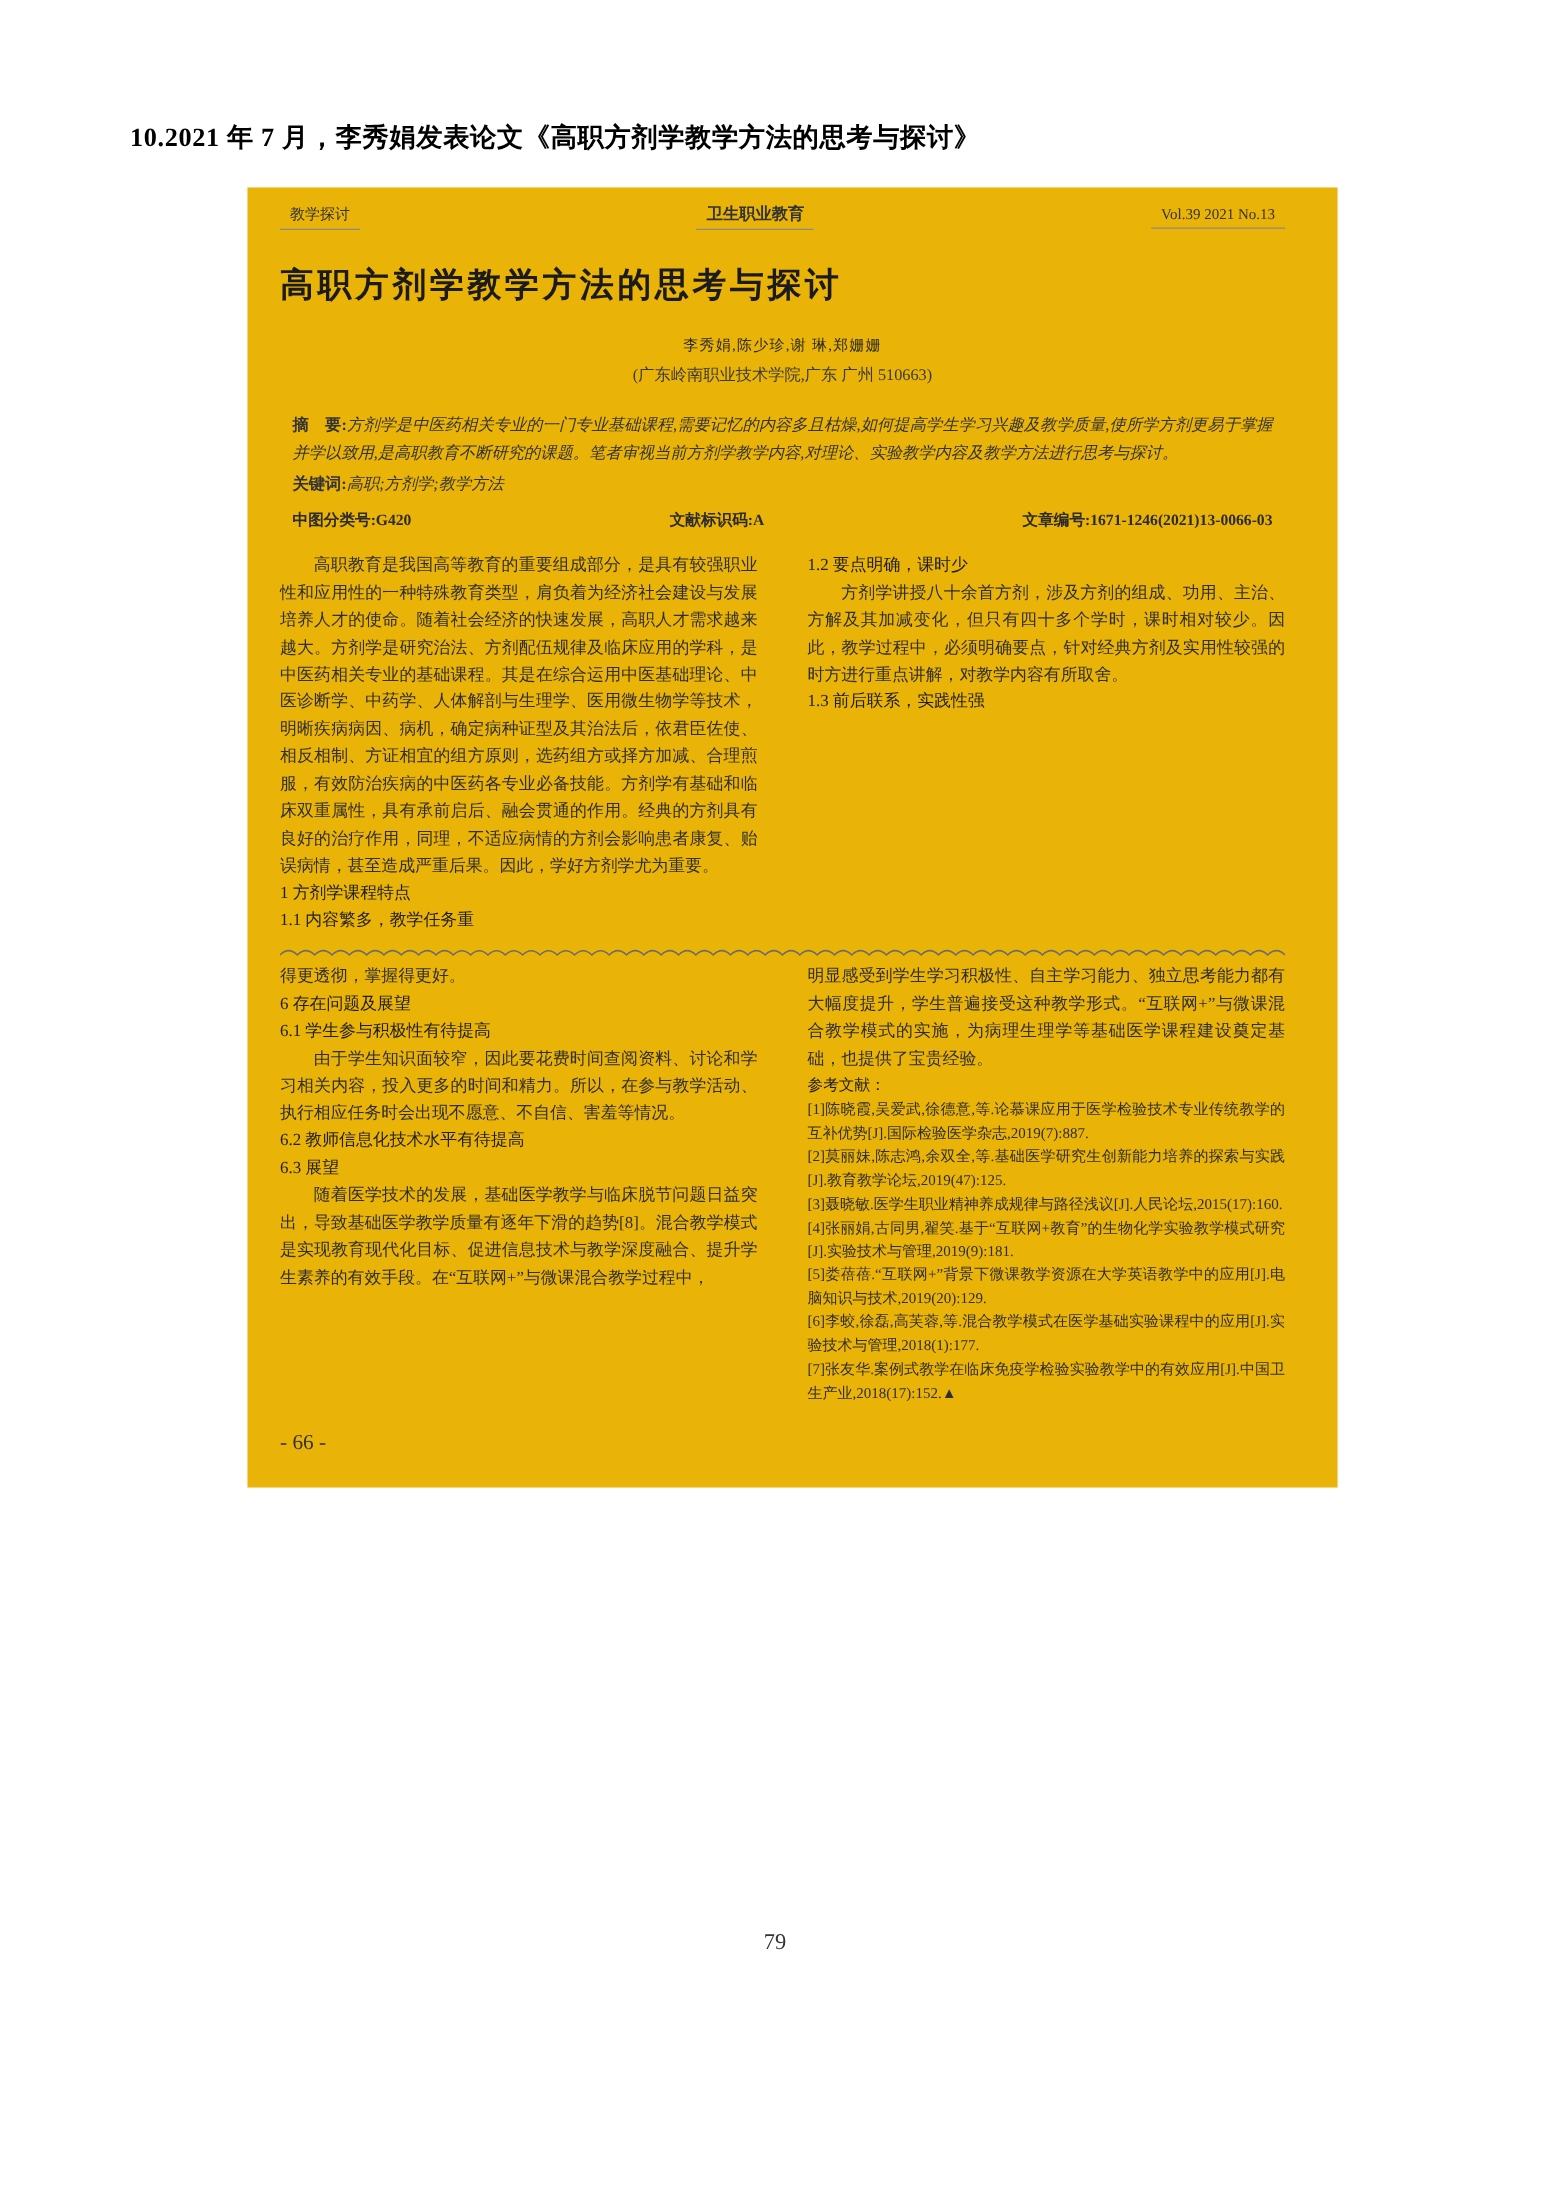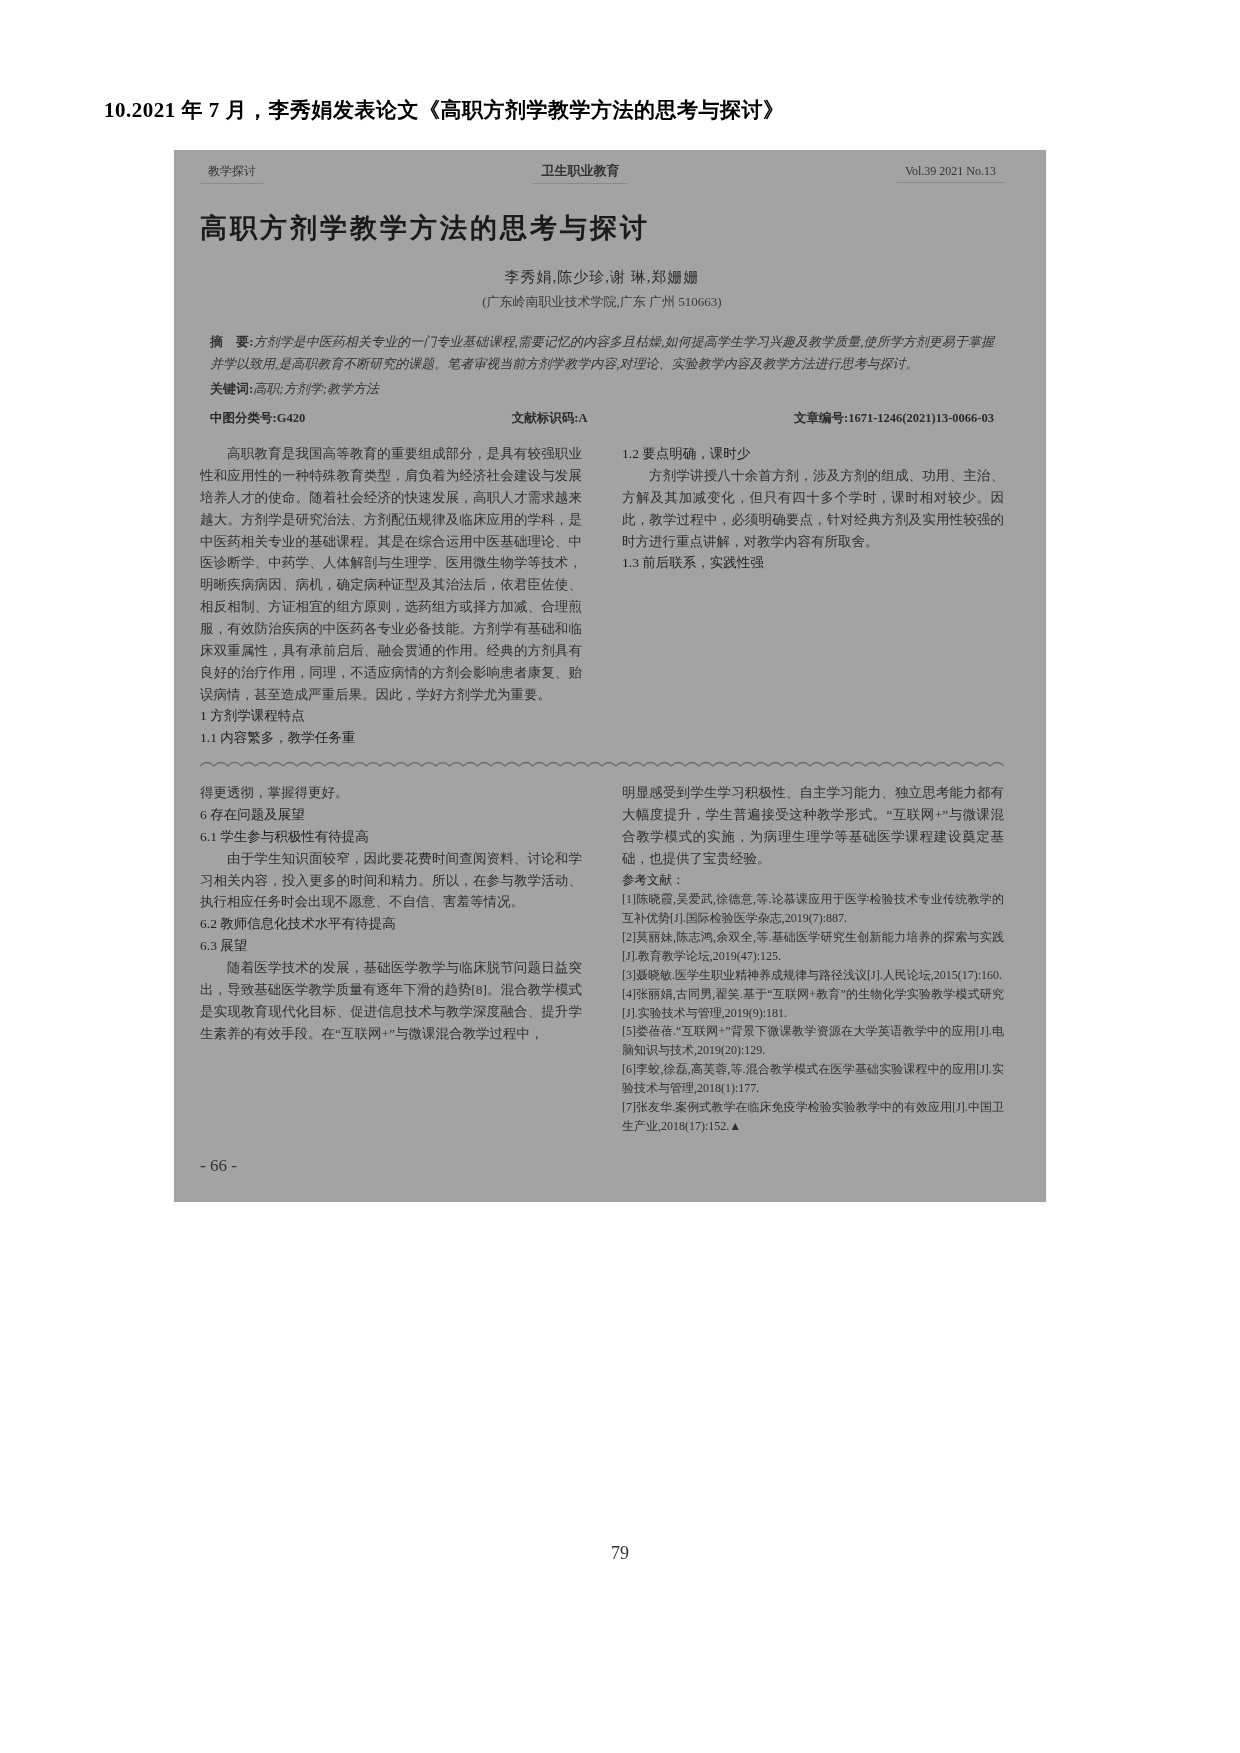--- a/index.html
+++ b/index.html
@@ -8,36 +8,36 @@
     width: 1240px; height: 1753px; position: relative;
     font-family: "Liberation Serif", "DejaVu Serif", serif;
     color: #222;
   }
   .doc-heading {
     position: absolute; left: 104px; top: 96px;
     font-size: 21px; font-weight: bold; color: #000;
     letter-spacing: 0.5px;
   }
   .scan {
-    position: absolute; left: 174px; top: 150px; width: 872px;
-    background: #a3a3a3; color: #2e2e2e;
+    position: absolute; left: 198px; top: 150px; width: 872px;
+    background: #eab308; color: #2e2e2e;
     padding: 12px 42px 26px 26px;
     box-shadow: 0 0 0 1px rgba(0,0,0,0.02);
   }
   .scan-header {
     display: flex; justify-content: space-between; align-items: baseline;
     font-size: 12px; color: #333;
   }
   .hdr { border-bottom: 1px solid #8a8a8a; padding: 0 8px 3px; }
   .hdr-center { font-weight: bold; font-size: 13px; }
   .paper-title {
     margin-top: 26px; text-align: left;
     font-size: 27px; font-weight: bold; letter-spacing: 3px; color: #1b1b1b;
   }
-  .authors { margin-top: 22px; text-align: center; font-size: 15px; letter-spacing: 1px; color: #2a2a2a; }
+  .authors { margin-top: 22px; text-align: center; font-size: 12px; letter-spacing: 1px; color: #2a2a2a; }
   .affiliation { margin-top: 6px; text-align: center; font-size: 13px; color: #3a3a3a; }
   .abstract {
     margin-top: 20px; padding: 0 10px;
     font-size: 13px; line-height: 1.72; text-align: justify; color: #333;
   }
   .abs-label, .kw-label { font-weight: bold; font-style: normal; }
   .abs-text, .kw-text { font-style: italic; }
   .keywords { margin-top: 2px; padding: 0 10px; font-size: 13px; line-height: 1.72; color: #333; }
   .meta-row {
     margin-top: 10px; padding: 0 10px;
@@ -99,21 +99,21 @@
       <p class="h">1.2 要点明确，课时少</p>
       <p class="p">方剂学讲授八十余首方剂，涉及方剂的组成、功用、主治、方解及其加减变化，但只有四十多个学时，课时相对较少。因此，教学过程中，必须明确要点，针对经典方剂及实用性较强的时方进行重点讲解，对教学内容有所取舍。</p>
       <p class="h">1.3 前后联系，实践性强</p>
     </div>
   </div>
 
   <svg class="wavy" viewBox="0 0 812 9" preserveAspectRatio="none" aria-hidden="true">
     <path class="wave" fill="none" stroke="#6c6c6c" stroke-width="1.2" d="M0 7 q7 -7 14 0 q7 -7 14 0 q7 -7 14 0 q7 -7 14 0 q7 -7 14 0 q7 -7 14 0 q7 -7 14 0 q7 -7 14 0 q7 -7 14 0 q7 -7 14 0 q7 -7 14 0 q7 -7 14 0 q7 -7 14 0 q7 -7 14 0 q7 -7 14 0 q7 -7 14 0 q7 -7 14 0 q7 -7 14 0 q7 -7 14 0 q7 -7 14 0 q7 -7 14 0 q7 -7 14 0 q7 -7 14 0 q7 -7 14 0 q7 -7 14 0 q7 -7 14 0 q7 -7 14 0 q7 -7 14 0 q7 -7 14 0 q7 -7 14 0 q7 -7 14 0 q7 -7 14 0 q7 -7 14 0 q7 -7 14 0 q7 -7 14 0 q7 -7 14 0 q7 -7 14 0 q7 -7 14 0 q7 -7 14 0 q7 -7 14 0 q7 -7 14 0 q7 -7 14 0 q7 -7 14 0 q7 -7 14 0 q7 -7 14 0 q7 -7 14 0 q7 -7 14 0 q7 -7 14 0 q7 -7 14 0 q7 -7 14 0 q7 -7 14 0 q7 -7 14 0 q7 -7 14 0 q7 -7 14 0 q7 -7 14 0 q7 -7 14 0 q7 -7 14 0 q7 -7 14 0"></path>
   </svg>
 
-  <div class="cols" style="margin-top:14px;">
+  <div class="cols" style="margin-top:4px;">
     <div class="col">
       <p class="cont">得更透彻，掌握得更好。</p>
       <p class="h">6 存在问题及展望</p>
       <p class="h">6.1 学生参与积极性有待提高</p>
       <p class="p">由于学生知识面较窄，因此要花费时间查阅资料、讨论和学习相关内容，投入更多的时间和精力。所以，在参与教学活动、执行相应任务时会出现不愿意、不自信、害羞等情况。</p>
       <p class="h">6.2 教师信息化技术水平有待提高</p>
       <p class="h">6.3 展望</p>
       <p class="p">随着医学技术的发展，基础医学教学与临床脱节问题日益突出，导致基础医学教学质量有逐年下滑的趋势[8]。混合教学模式是实现教育现代化目标、促进信息技术与教学深度融合、提升学生素养的有效手段。在“互联网+”与微课混合教学过程中，</p>
     </div>
     <div class="col">

